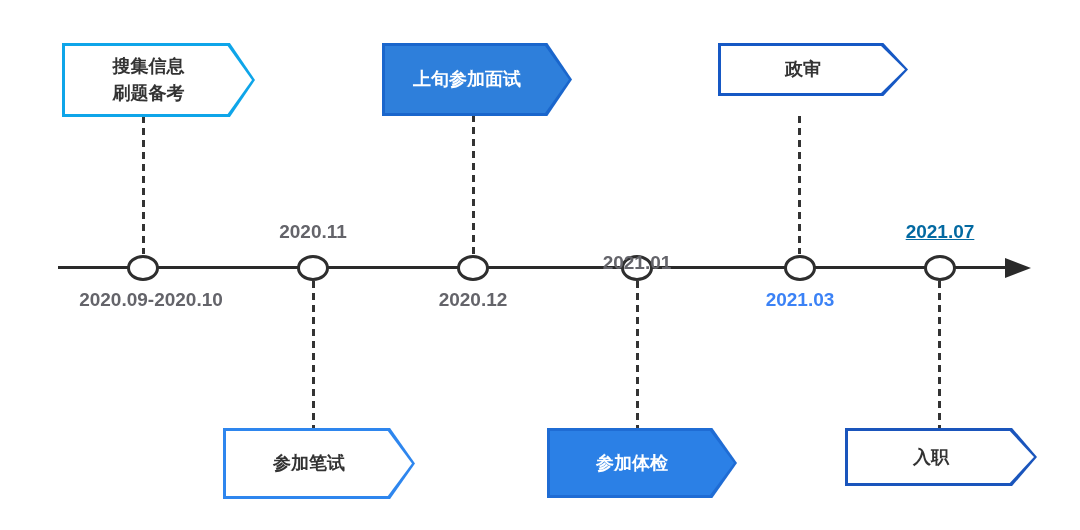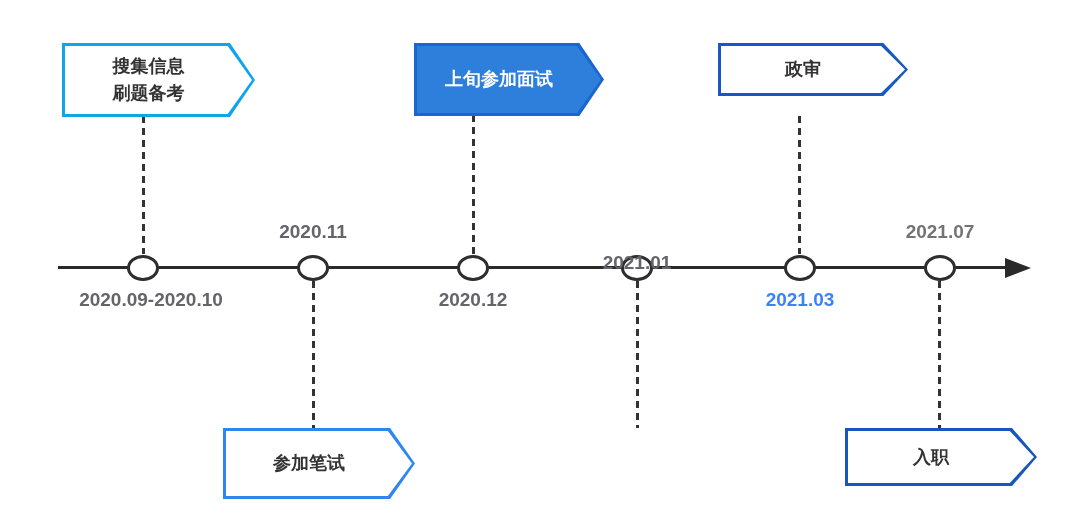--- a/index.html
+++ b/index.html
@@ -70,21 +70,21 @@
   }
   .banner-text{
     display:flex;flex-direction:column;align-items:center;justify-content:center;
     padding-right:20px;
     font-size:18px;font-weight:bold;line-height:27px;
     text-align:center;white-space:nowrap;
   }
   .bline{display:block;}
   .b1{left:62px;top:43px;width:193px;height:74px}
   .b2{left:223px;top:428px;width:192px;height:71px}
-  .b3{left:414px;top:43px;width:190px;height:73px}
+  .b3{left:382px;top:43px;width:190px;height:73px}
   .b4{left:547px;top:428px;width:190px;height:70px}
   .b5{left:718px;top:43px;width:190px;height:53px}
   .b6{left:845px;top:428px;width:192px;height:58px}
 </style>
 </head>
 <body>
 
 <div class="canvas">
 
   <div class="axis"></div>
@@ -102,21 +102,21 @@
   <div class="node n3"></div>
   <div class="node n4"></div>
   <div class="node n5"></div>
   <div class="node n6"></div>
 
   <div class="date d1" style="color: rgb(100, 100, 106);">2020.09-2020.10</div>
   <div class="date d2" style="color: rgb(100, 100, 106);">2020.11</div>
   <div class="date d3" style="color: rgb(100, 100, 106);">2020.12</div>
   <div class="date d4" style="color: rgb(100, 100, 106); margin-top: 31px;">2021.01</div>
   <div class="date d5" style="color: #3b82f6;">2021.03</div>
-  <div class="date d6" style="color: #737373;">2021.07</div>
+  <div class="date d6" style="color: #0369a1; text-decoration: underline;">2021.07</div>
 
   <div class="banner b1" style="background: #0ea5e9; font-family: Liberation Serif, serif;">
     <div class="banner-fill" style="background: rgb(255, 255, 255);">
       <div class="banner-text" style="color: rgb(51, 51, 51);">
         <span class="bline">搜集信息</span>
         <span class="bline">刷题备考</span>
       </div>
     </div>
   </div>
 
@@ -130,20 +130,28 @@
   </div>
 
   <div class="banner b3" style="background: rgb(26, 102, 204);">
     <div class="banner-fill" style="background: rgb(46, 127, 219);">
       <div class="banner-text" style="color: rgb(255, 255, 255);">
         <span class="bline">上旬参加面试</span>
       </div>
     </div>
   </div>
 
+  <div class="banner b4" style="background: rgb(31, 108, 212);">
+    <div class="banner-fill" style="background: rgb(43, 128, 230);">
+      <div class="banner-text" style="color: rgb(255, 255, 255);">
+        <span class="bline">参加体检</span>
+        <span class="bline"></span>
+      </div>
+    </div>
+  </div>
 
   <div class="banner b5" style="background: rgb(22, 88, 196);">
     <div class="banner-fill" style="background: rgb(255, 255, 255);">
       <div class="banner-text" style="color: rgb(51, 51, 51);">
         <span class="bline">政审</span>
         <span class="bline"></span>
       </div>
     </div>
   </div>
 

